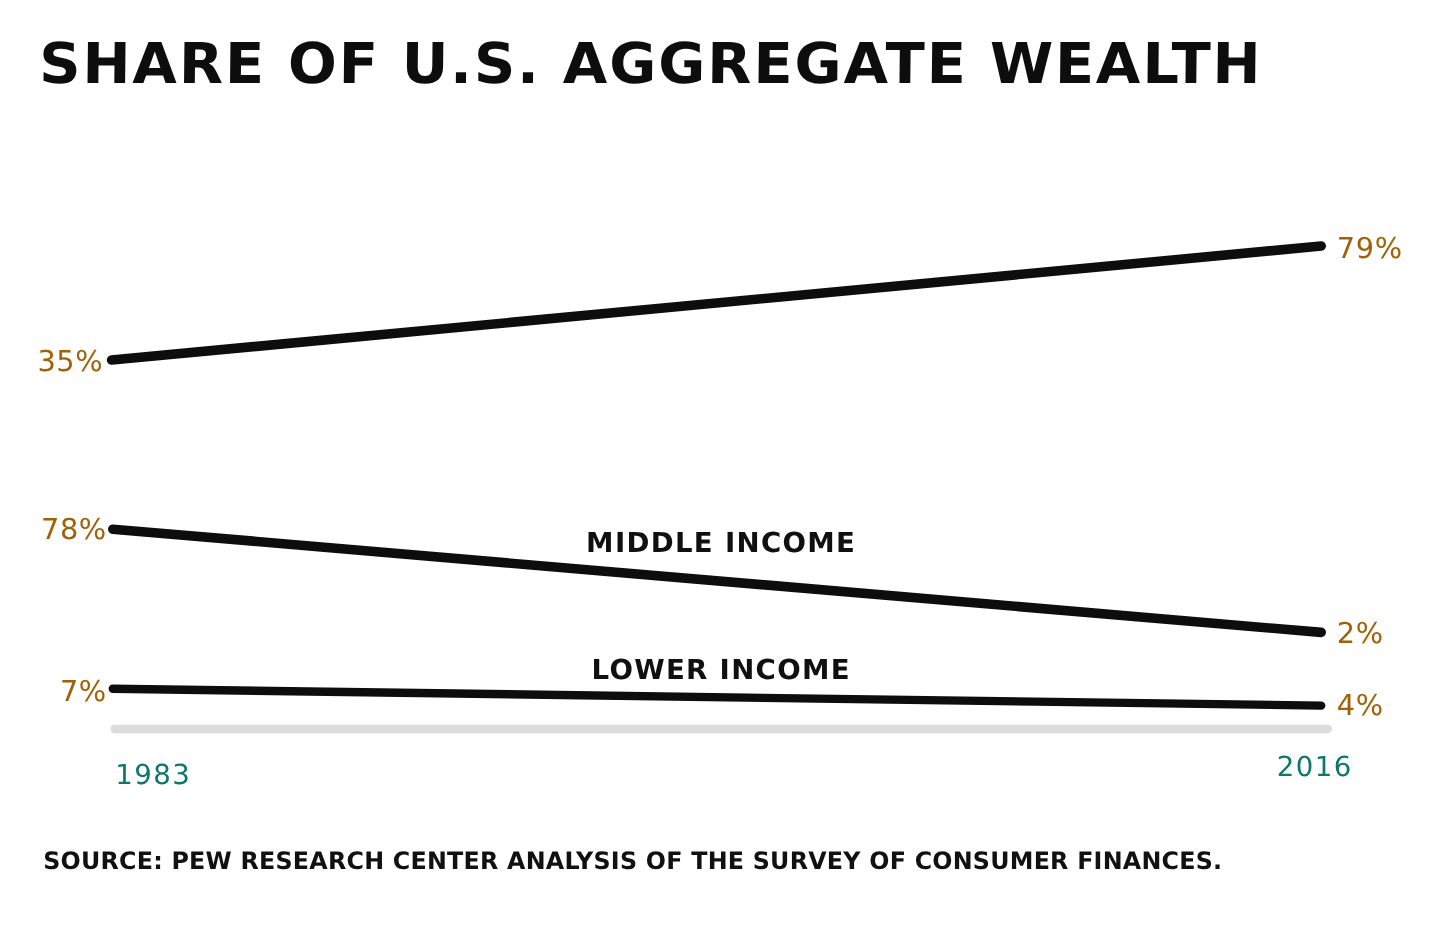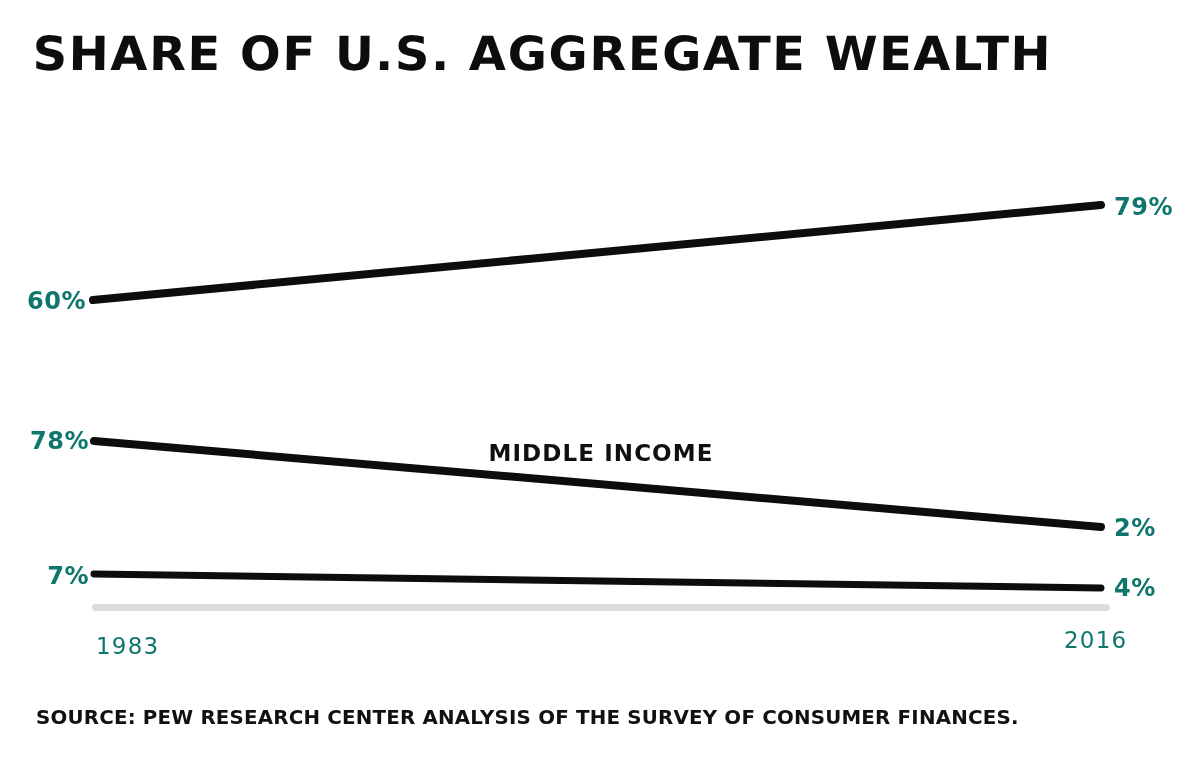--- a/index.html
+++ b/index.html
@@ -61,24 +61,24 @@
     transform: translateX(-50%);
   }
   .series-label.upper  { left: 599px; top: 209px; }
   .series-label.middle { left: 601px; top: 440px; }
   .series-label.lower  { left: 601px; top: 546px; }
 
   
   .value-label {
     position: absolute;
     font-family: "DejaVu Sans", sans-serif;
-    font-weight: 700;
+    font-weight: 400;
     font-size: 24px;
     letter-spacing: 0.5px;
-    color: #0f766e;
+    color: #a16207;
     white-space: nowrap;
   }
   .value-label.right { text-align: left; }
   .value-label.left  { text-align: right; transform: translateX(-100%); }
 
   .v-upper-start { left: 86px;   top: 287px; }
   .v-upper-end   { left: 1114px; top: 193px; }
   .v-middle-start{ left: 89px;   top: 427px; }
   .v-middle-end  { left: 1114px; top: 514px; }
   .v-lower-start { left: 89px;   top: 562px; }
@@ -136,22 +136,23 @@
     </g>
     <g>
       <line x1="94" y1="441" x2="1101" y2="527" stroke="#0d0d0d" stroke-width="8" stroke-linecap="round"></line>
     </g>
     <g>
       <line x1="94" y1="574" x2="1101" y2="588" stroke="#0d0d0d" stroke-width="7" stroke-linecap="round"></line>
     </g>
   </svg>
 
   <div class="series-label middle">MIDDLE INCOME</div>
+  <div class="series-label lower">LOWER INCOME</div>
 
-  <div class="value-label left v-upper-start">60%</div>
+  <div class="value-label left v-upper-start">35%</div>
   <div class="value-label right v-upper-end">79%</div>
 
   <div class="value-label left v-middle-start">78%</div>
   <div class="value-label right v-middle-end">2%</div>
 
   <div class="value-label left v-lower-start">7%</div>
   <div class="value-label right v-lower-end">4%</div>
 
   <div class="axis-baseline"></div>
 

